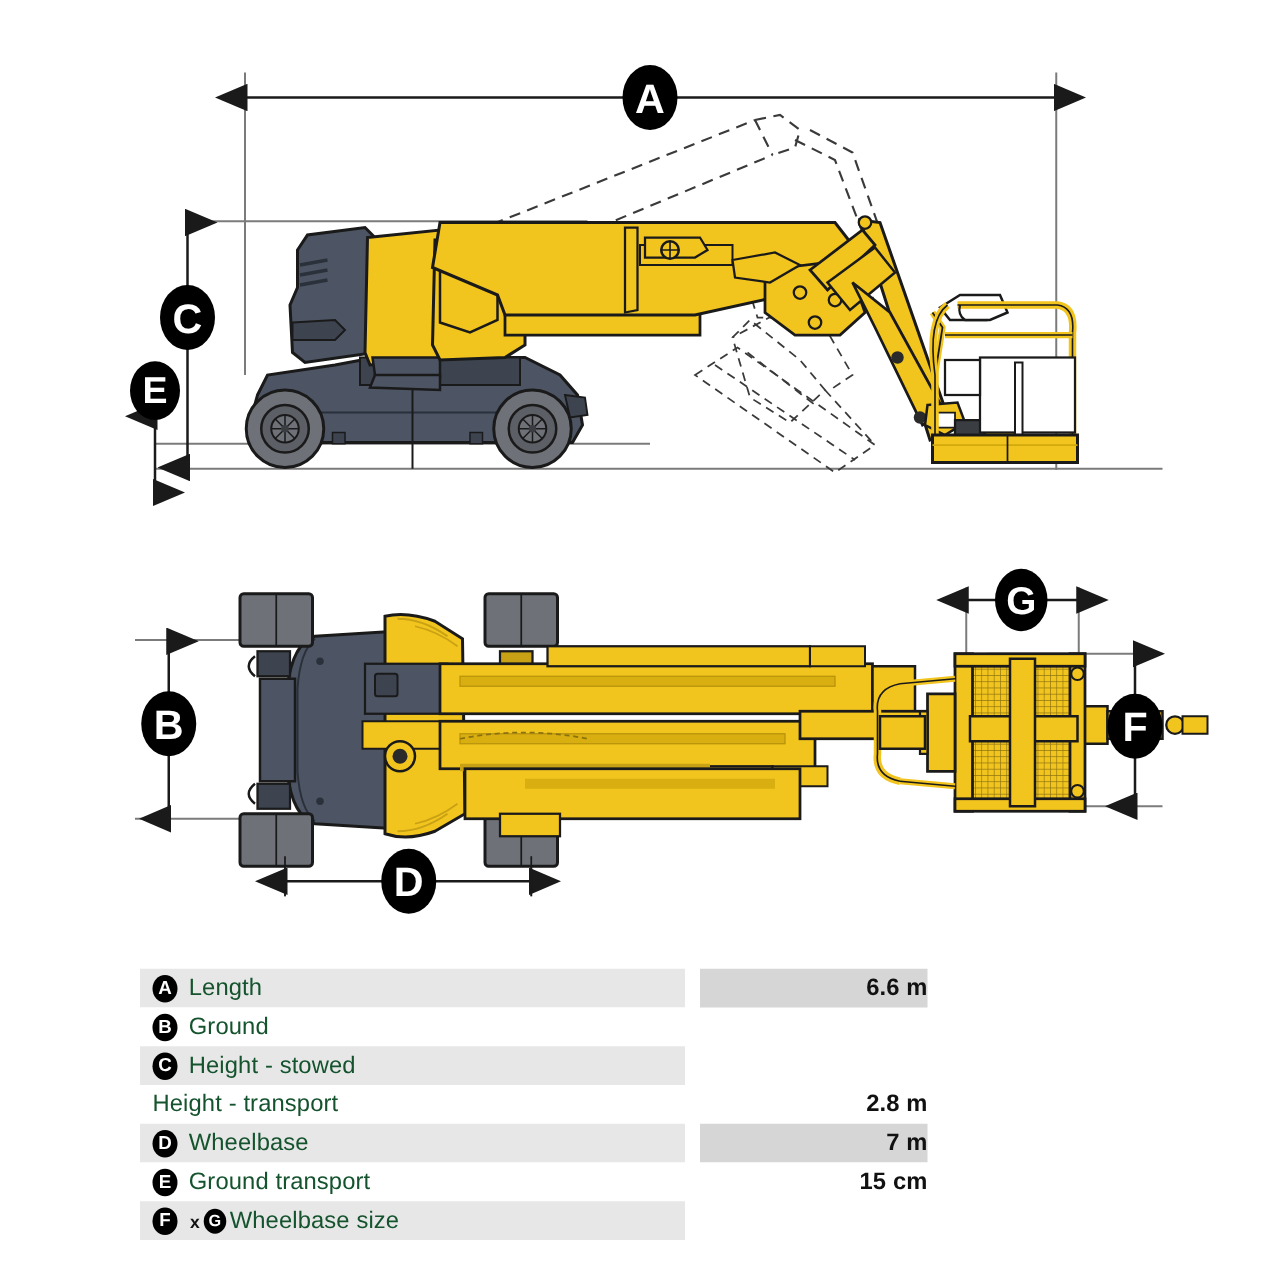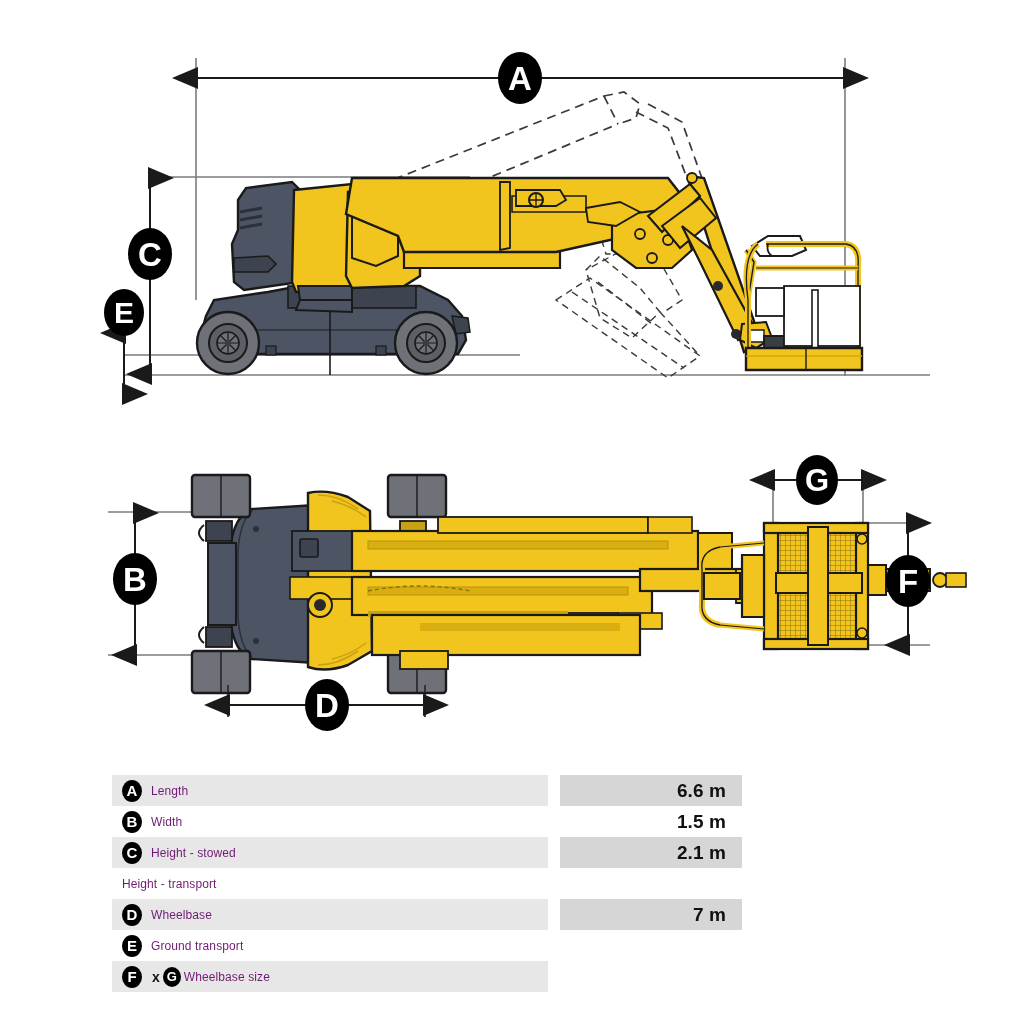--- a/index.html
+++ b/index.html
@@ -7,25 +7,25 @@
        font-family:"Liberation Sans",sans-serif;}
   #page{position:relative;width:1024px;height:1024px;background:#fff;}
 
   
   #spec-table{position:absolute;left:112px;top:775px;width:630px;}
   .row{position:relative;display:flex;align-items:center;height:31px;}
   .row .lab-cell{position:relative;display:flex;align-items:center;
       width:436px;height:31px;box-sizing:border-box;padding-left:10px;}
   .row .gap-cell{width:12px;height:31px;}
   .row .val-cell{display:flex;align-items:center;justify-content:flex-end;
-      width:182px;height:31px;box-sizing:border-box;padding-right:16px;}
+      width:182px;height:31px;box-sizing:border-box;}
   .row.shade .lab-cell{background:#e7e7e7;}
   .row.shade .val-cell{background:#d6d6d6;}
   .row.plain .lab-cell,.row.plain .val-cell{background:#ffffff;}
-  .lab-text{font-size:12px;color:#701a75;letter-spacing:.1px;}
+  .lab-text{font-size:19px;color:#14532d;letter-spacing:.1px;}
   .val-text{font-size:19px;color:#111;font-weight:600;letter-spacing:.1px;}
   .badge{display:inline-flex;align-items:center;justify-content:center;
       width:20px;height:22px;border-radius:50%;background:#000;color:#fff;
       font-size:15px;font-weight:700;margin-right:9px;flex:none;line-height:1;}
   .badge.small{width:18px;height:20px;font-size:13px;margin-right:3px;}
   .xsep{font-size:14px;color:#111;margin:0 3px 0 1px;font-weight:600;}
   .noindent{padding-left:15px;text-align:right;}
 
   
   .dimbadge{position:absolute;display:flex;align-items:center;
@@ -336,59 +336,59 @@
           <span class="lab-text">Length</span>
         </div>
         <div class="gap-cell"></div>
         <div class="val-cell">
           <span class="val-text">6.6 m</span>
         </div>
       </div>
       <div class="row plain">
         <div class="lab-cell">
           <span class="badge">B</span>
-          <span class="lab-text">Width</span>
-        </div>
-        <div class="gap-cell"></div>
-        <div class="val-cell">
-          <span class="val-text">1.5 m</span>
-        </div>
+          <span class="lab-text">Ground</span>
+        </div>
+        <div class="gap-cell"></div>
       </div>
       <div class="row shade">
         <div class="lab-cell">
           <span class="badge">C</span>
           <span class="lab-text">Height - stowed</span>
         </div>
         <div class="gap-cell"></div>
-        <div class="val-cell">
-          <span class="val-text">2.1 m</span>
-        </div>
       </div>
       <div class="row plain">
         <div class="lab-cell noindent">
           <span class="lab-text">Height - transport</span>
         </div>
         <div class="gap-cell"></div>
+        <div class="val-cell">
+          <span class="val-text">2.8 m</span>
+        </div>
       </div>
       <div class="row shade">
         <div class="lab-cell">
           <span class="badge">D</span>
           <span class="lab-text">Wheelbase</span>
         </div>
         <div class="gap-cell"></div>
         <div class="val-cell">
           <span class="val-text">7 m</span>
         </div>
       </div>
       <div class="row plain">
         <div class="lab-cell">
           <span class="badge">E</span>
           <span class="lab-text">Ground transport</span>
         </div>
         <div class="gap-cell"></div>
+        <div class="val-cell">
+          <span class="val-text">15 cm</span>
+        </div>
       </div>
       <div class="row shade">
         <div class="lab-cell">
           <span class="badge">F</span>
           <span class="xsep">x</span>
           <span class="badge small">G</span>
           <span class="lab-text">Wheelbase size</span>
         </div>
         <div class="gap-cell"></div>
       </div>

